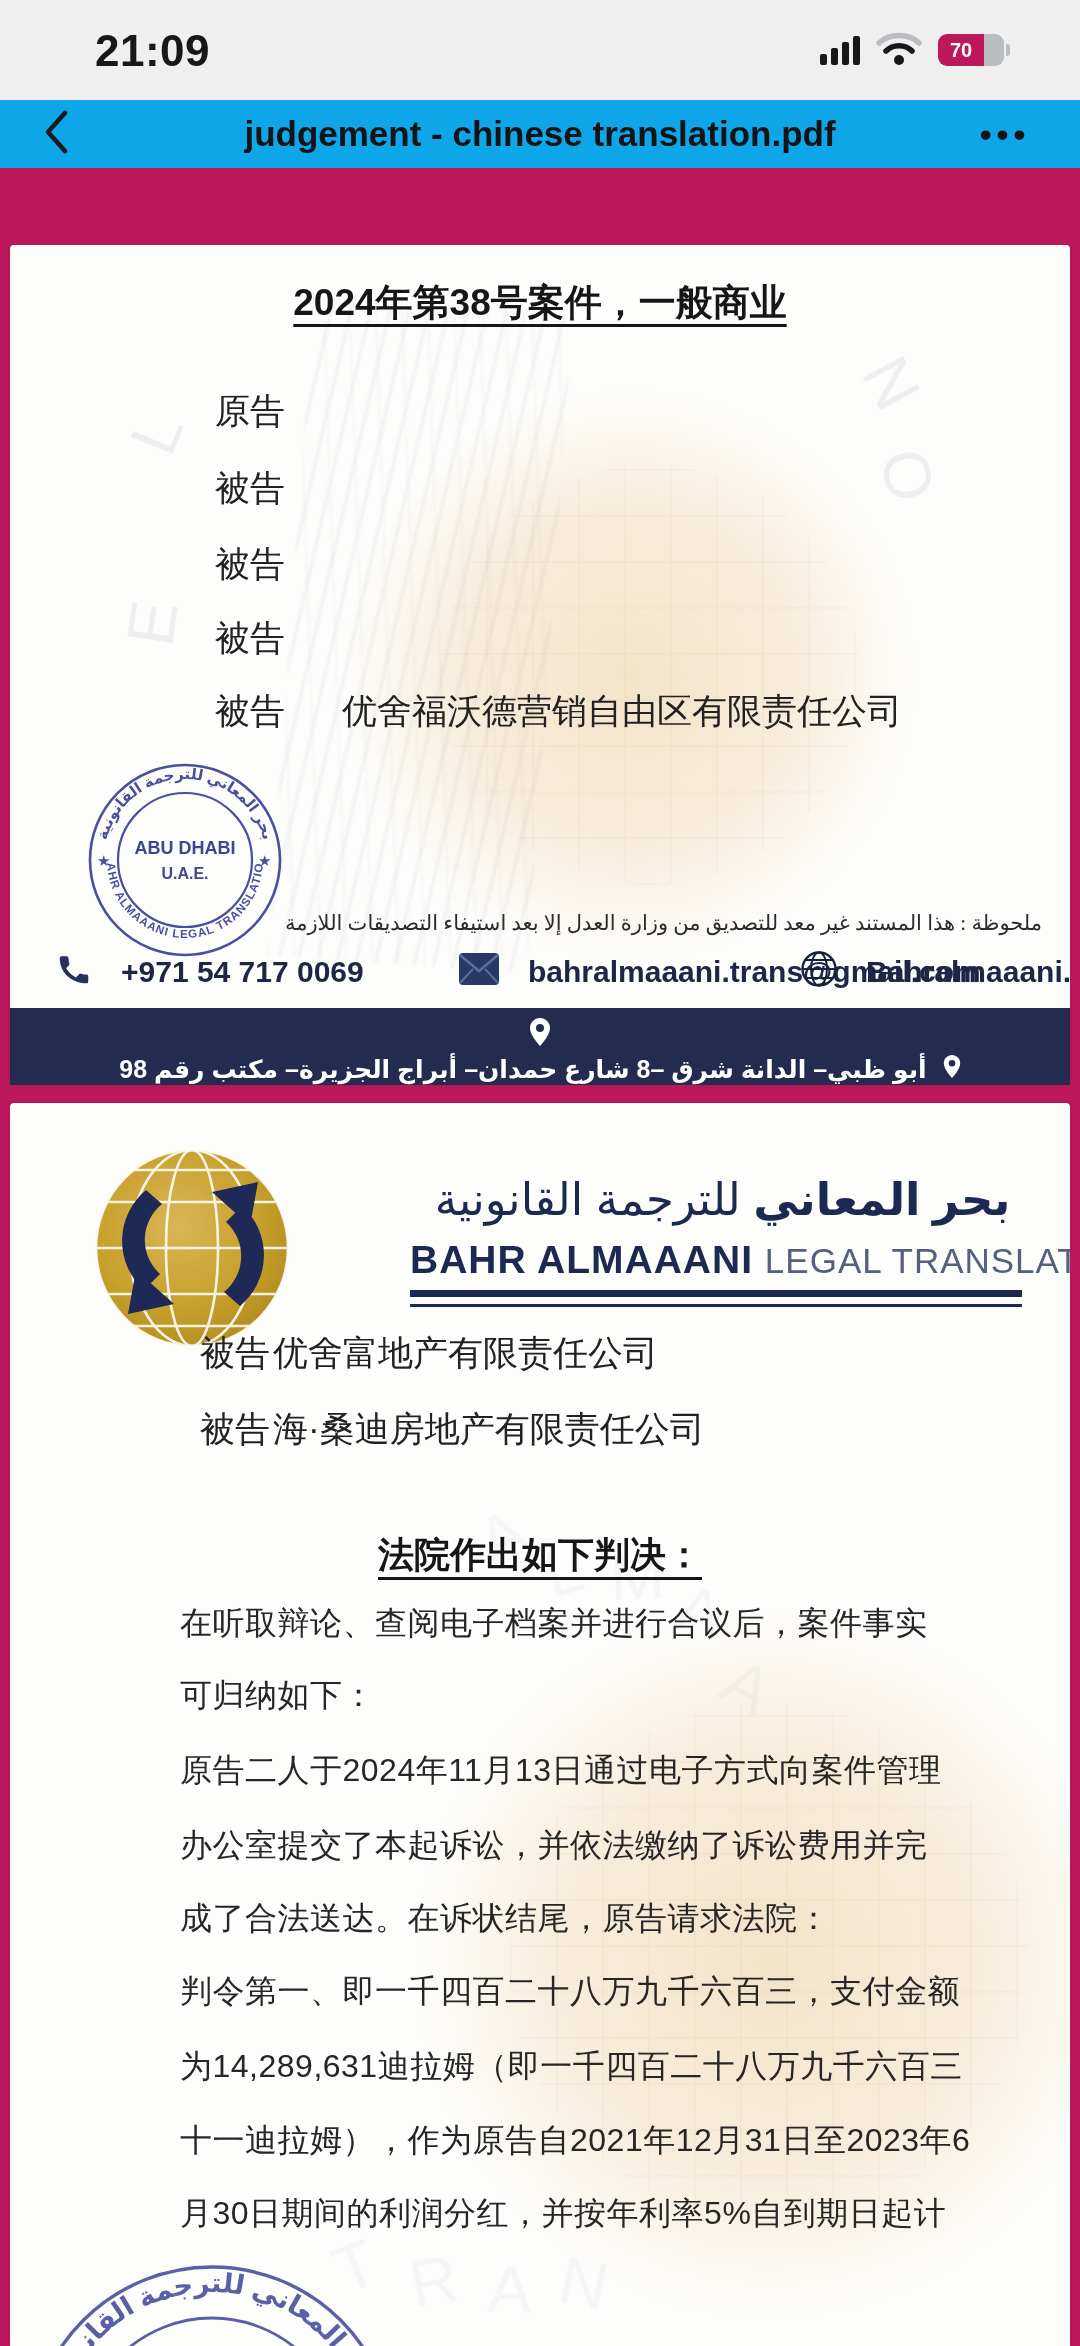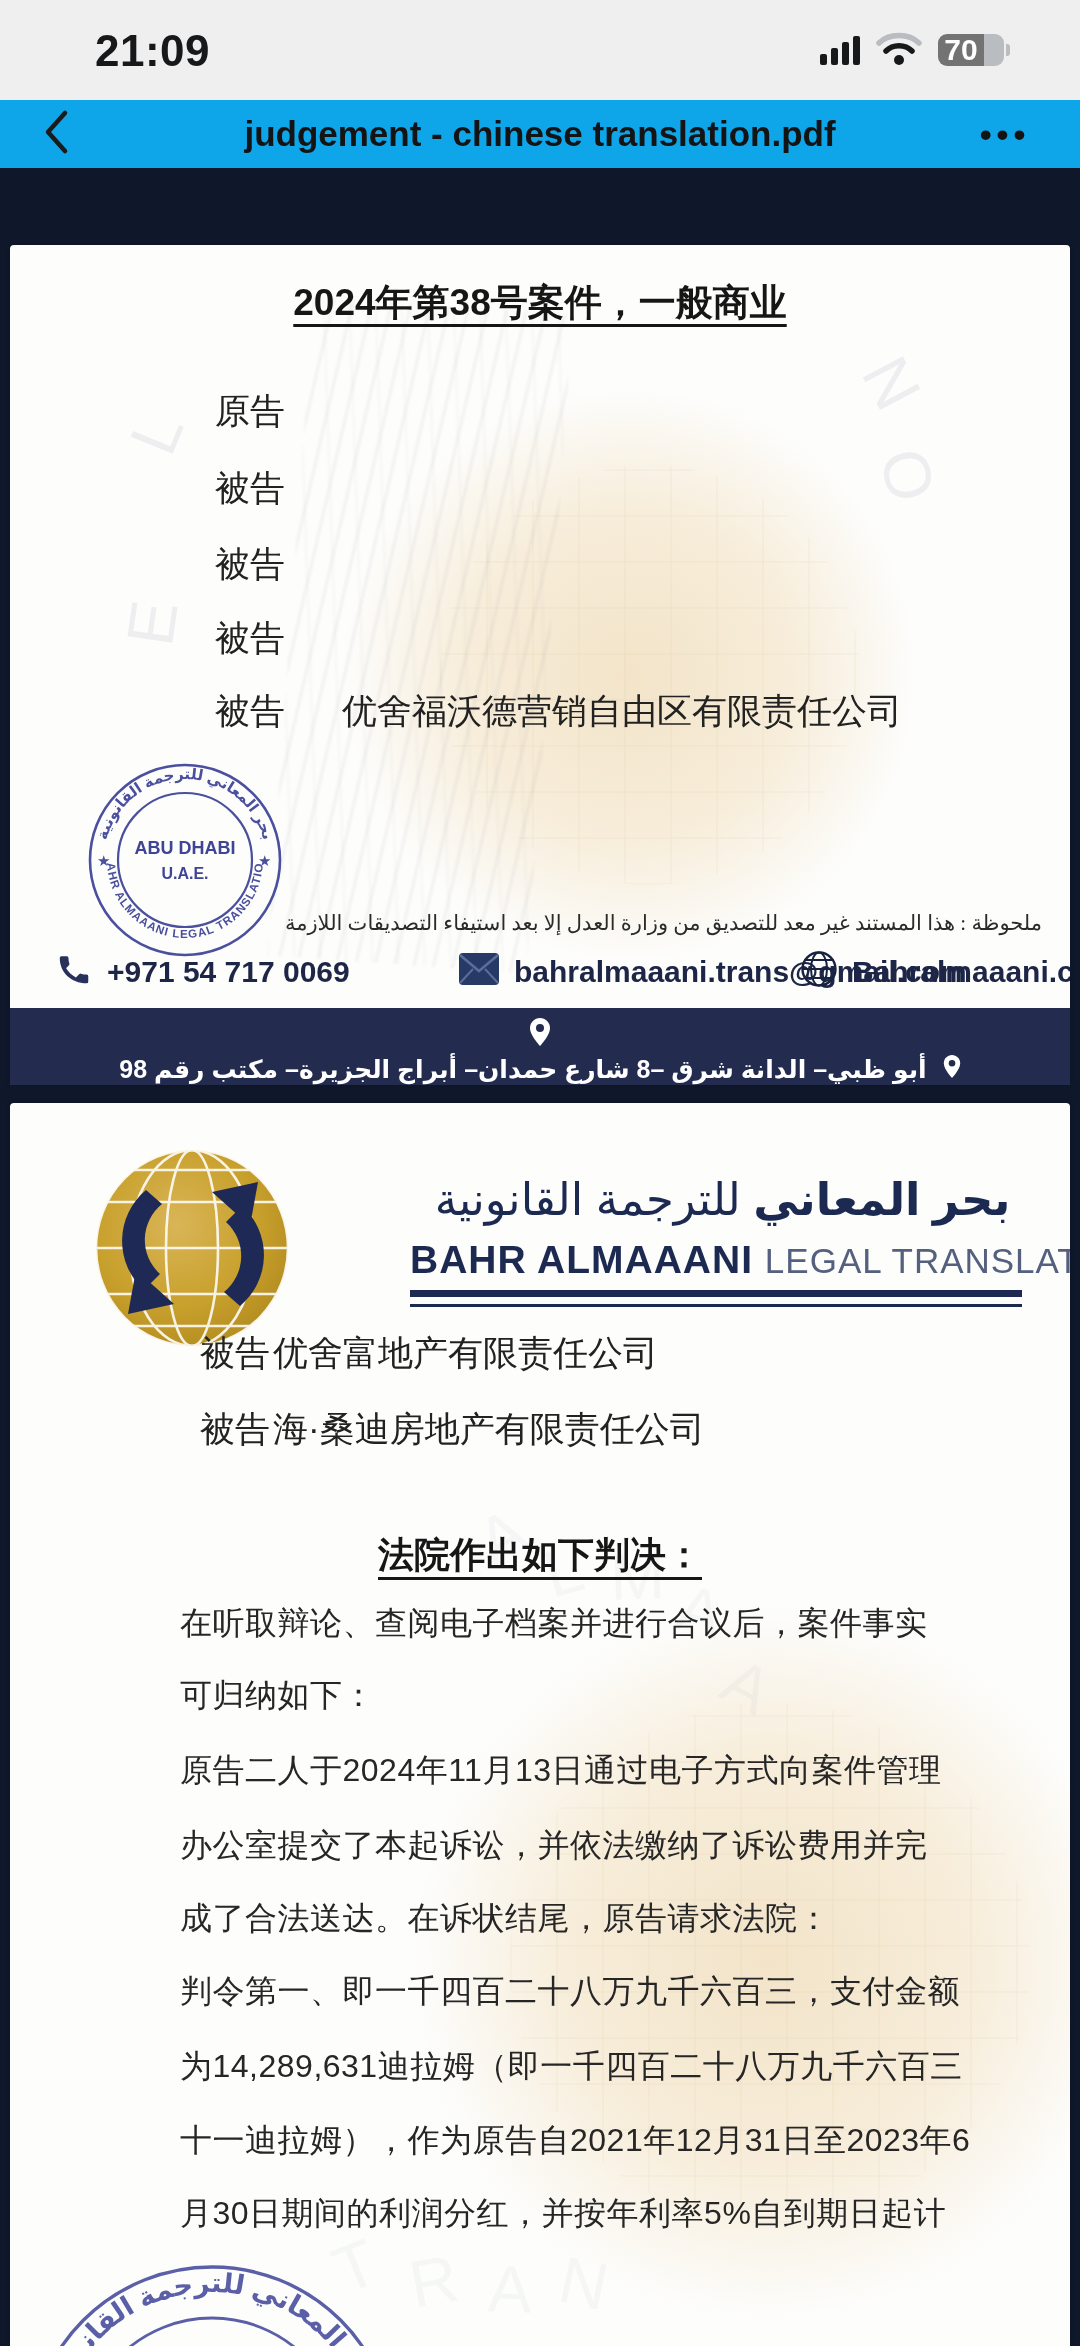--- a/index.html
+++ b/index.html
@@ -11,38 +11,38 @@
   
   .status-bar { position:absolute; top:0; left:0; width:1080px; height:100px;
                 background:#efeff0; z-index:30; }
   .status-time { position:absolute; left:95px; top:26px; font-size:44px; font-weight:700;
                  color:#17181a; letter-spacing:0.5px; }
   .status-icons { position:absolute; right:70px; top:30px; display:flex; align-items:center; gap:16px; }
   .sig { display:flex; align-items:flex-end; gap:4px; height:30px; }
   .sig i { display:block; width:7px; background:#17181a; border-radius:2px; }
   .battery { position:relative; display:flex; align-items:center; }
   .batt-body { display:flex; height:32px; border-radius:9px; overflow:hidden; }
-  .batt-fill { width:46px; background:#737373; color:#fff; font-size:30px; font-weight:700;
+  .batt-fill { width:46px; background:#be185d; color:#fff; font-size:20px; font-weight:700;
                display:flex; align-items:center; justify-content:center; }
   .batt-rest { width:20px; background:#b9bcc0; }
   .batt-cap { width:4px; height:12px; background:#b9bcc0; border-radius:0 3px 3px 0; margin-left:2px; }
 
   
   .nav-bar { position:absolute; top:100px; left:0; width:1080px; height:68px;
              background:#0ea5e9; z-index:30; display:flex; align-items:center; }
   .back-btn { position:absolute; left:28px; top:6px; width:56px; height:56px;
               display:flex; align-items:center; justify-content:center; cursor:pointer; }
   .doc-title { position:absolute; left:0; width:100%; text-align:center; font-size:35px;
                font-weight:600; color:#141414; }
   .more-btn { position:absolute; right:40px; top:4px; width:70px; height:60px;
               display:flex; align-items:center; justify-content:center; cursor:pointer;
               font-size:34px; letter-spacing:5px; color:#141414; font-weight:700; }
 
   
-  .content { position:absolute; top:168px; left:0; width:1080px; height:2178px; background:#0f172a; }
+  .content { position:absolute; top:168px; left:0; width:1080px; height:2178px; background:#be185d; }
   .page { position:absolute; left:10px; width:1060px; background:#fdfdfc; overflow:hidden;
           box-shadow:0 0 4px rgba(0,0,0,0.12); }
   .page1 { top:77px; height:840px; border-radius:4px 4px 0 0; }
   .page2 { top:935px; height:1243px; border-radius:4px 4px 0 0; }
 
   
   .wm-blob { position:absolute; border-radius:50%;
              background:radial-gradient(circle, #f3e4c9 0%, #f7edda 40%, rgba(247,237,218,0) 70%); }
   .wm-grid { position:absolute; border-radius:50%; overflow:hidden; opacity:.5;
              background:
@@ -60,21 +60,21 @@
   .p1-title { position:absolute; top:33px; left:0; width:100%; text-align:center;
               font-size:37px; font-weight:700; color:#161616; text-decoration:underline;
               text-underline-offset:9px; text-decoration-thickness:3px; }
   .party-row { position:absolute; font-size:35px; color:#222; white-space:nowrap; }
   .party-label { position:absolute; left:0; }
   .party-name { position:absolute; }
 
   .note-ar { position:absolute; right:28px; top:666px; direction:rtl; font-size:21px;
              color:#2b2b2b; font-family:"Liberation Serif","DejaVu Serif",serif; }
 
-  .contact { position:absolute; top:702px; height:50px; display:flex; align-items:center; gap:14px;
+  .contact { position:absolute; top:702px; height:50px; display:flex; align-items:center; gap:28px;
              font-size:30px; font-weight:700; color:#1d2647; white-space:nowrap; }
 
   .addr-bar { position:absolute; left:0; bottom:0; width:100%; height:77px; background:#232c4e;
               color:#fff; text-align:center; }
   .addr-en { margin-top:9px; font-size:25px; font-weight:700; letter-spacing:.5px;
              display:flex; align-items:center; justify-content:center; gap:14px; }
   .addr-ar { margin-top:1px; direction:rtl; font-size:25px; font-weight:700;
              display:flex; align-items:center; justify-content:center; gap:16px; }
 
   

